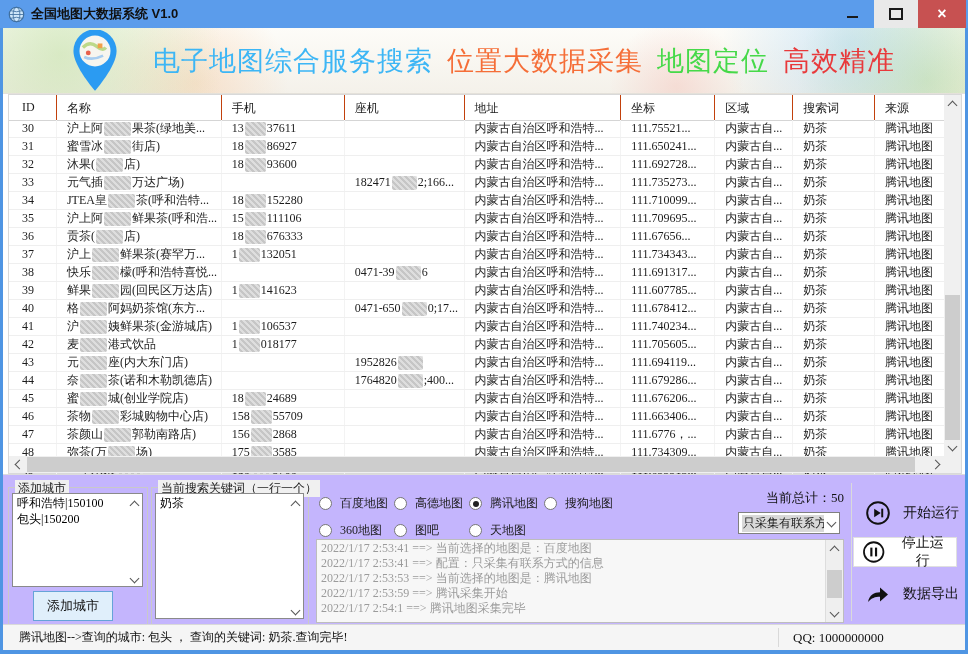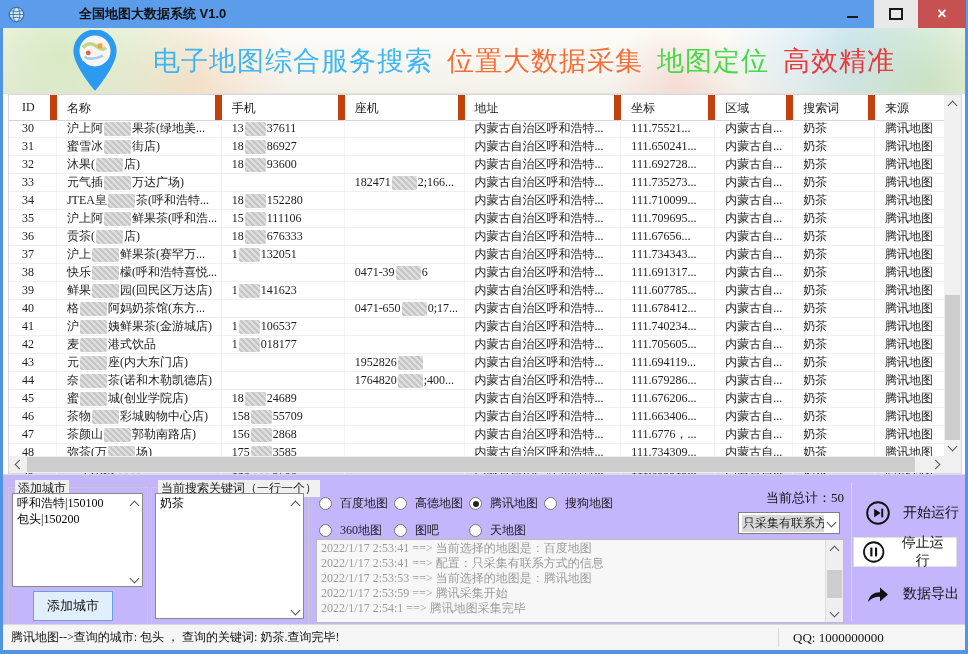--- a/index.html
+++ b/index.html
@@ -1,20 +1,20 @@
 <!DOCTYPE html>
 <html><head>
 <meta charset="utf-8">
 <style>
   html,body{margin:0;padding:0;}
   body{width:968px;height:654px;position:relative;overflow:hidden;
        font-family:"Liberation Sans","DejaVu Sans",sans-serif;background:#4f95e3;}
   
   .titlebar{position:absolute;top:0;left:0;right:0;height:28px;background:#5b9ceb;
-            display:flex;align-items:center;gap:48px;}
+            display:flex;align-items:center;}
   .app-icon{margin:0 6px 0 8px;width:17px;height:17px;}
   .title-text{font-size:13px;font-weight:bold;color:#101010;}
   .win-btns{position:absolute;right:2px;top:0;height:28px;display:flex;}
   .wbtn{width:44px;height:28px;display:flex;align-items:center;justify-content:center;}
   .wbtn.min .bar{width:11px;height:2px;background:#1a1a1a;margin-top:6px;}
   .wbtn.max{background:#e9e9e9;}
   .wbtn.max .sq{width:10px;height:8px;border:2px solid #1a1a1a;}
   .wbtn.close{background:#c75151;color:#fff;font-size:16px;font-weight:bold;width:48px;}
   .win-body{position:absolute;top:28px;left:3px;right:3px;bottom:5px;background:#fff;}
   
@@ -30,21 +30,21 @@
   .logo-pin{position:absolute;left:64px;top:2px;}
   .slogans{position:absolute;left:150px;top:0;height:65px;display:flex;align-items:center;
            font-size:27px;letter-spacing:1px;white-space:nowrap;}
   .slogans span{margin-right:14px;}
   
   .table{position:absolute;left:5px;top:66px;width:954px;height:380px;
          font-family:"Liberation Serif","DejaVu Serif",serif;font-size:12px;color:#1c1c1c;
          border:1px solid #d9d9d9;box-sizing:border-box;background:#fff;}
   .thead{position:absolute;left:0;top:0;width:936px;height:25px;display:flex;
          border-bottom:1px solid #d5d5d5;background:#fff;}
-  .th{box-sizing:border-box;padding:5px 0 0 10px;border-right:7px solid #c2410c;
+  .th{box-sizing:border-box;padding:5px 0 0 10px;border-right:1px solid #c2410c;
       white-space:nowrap;overflow:hidden;}
   .tbody{position:absolute;left:0;top:25px;width:936px;height:336px;display:flex;flex-direction:column;}
   .tr{flex:1;display:flex;border-bottom:1px solid #efefef;align-items:center;}
   .td{box-sizing:border-box;padding-left:10px;border-right:1px solid #f3f3f3;
       white-space:nowrap;overflow:hidden;height:100%;display:flex;align-items:center;}
   .c-id{width:48px;padding-left:13px;}
   .c-name{width:165px;}
   .c-mobile{width:123px;}
   .c-land{width:120px;}
   .c-addr{width:157px;}
@@ -93,21 +93,21 @@
   .combo-text{margin-left:3px;background:#d8d8d8;padding:0 1px;white-space:nowrap;overflow:hidden;max-width:80px;}
   .combo-arrow{position:absolute;right:4px;top:6px;}
   .vdivider{position:absolute;left:848px;top:8px;bottom:4px;width:1px;background:#dadada;}
   .action{position:absolute;display:flex;align-items:center;gap:12px;
           font-family:"Liberation Sans","DejaVu Sans",sans-serif;font-size:14px;color:#111;background:transparent;border:none;}
   .action.stop{left:850px;top:62px;width:104px;height:30px;background:#fff;
                border:1px solid #e0e0e0;gap:10px;padding-left:8px;box-sizing:border-box;}
   
   .statusbar{position:absolute;left:0;right:0;top:596px;height:25px;background:#f5f5f5;
      border-top:1px solid #d9d9d9;font-family:"Liberation Serif","DejaVu Serif",serif;
-     font-size:12px;color:#111;display:flex;align-items:center;}
+     font-size:12px;color:#111;display:flex;align-items:center;padding-left:8px;}
   .status-msg{margin-left:8px;white-space:nowrap;}
   .status-sep{position:absolute;left:775px;top:3px;bottom:3px;width:1px;background:#d9d9d9;}
   .status-qq{position:absolute;left:790px;font-size:13px;}
 </style>
 </head>
 <body>
 
 <div class="titlebar">
   <svg class="app-icon" viewBox="0 0 20 20">
     <circle cx="10" cy="10" r="8.5" fill="#cfe7fa" stroke="#3f6f9f" stroke-width="1.4"></circle>

